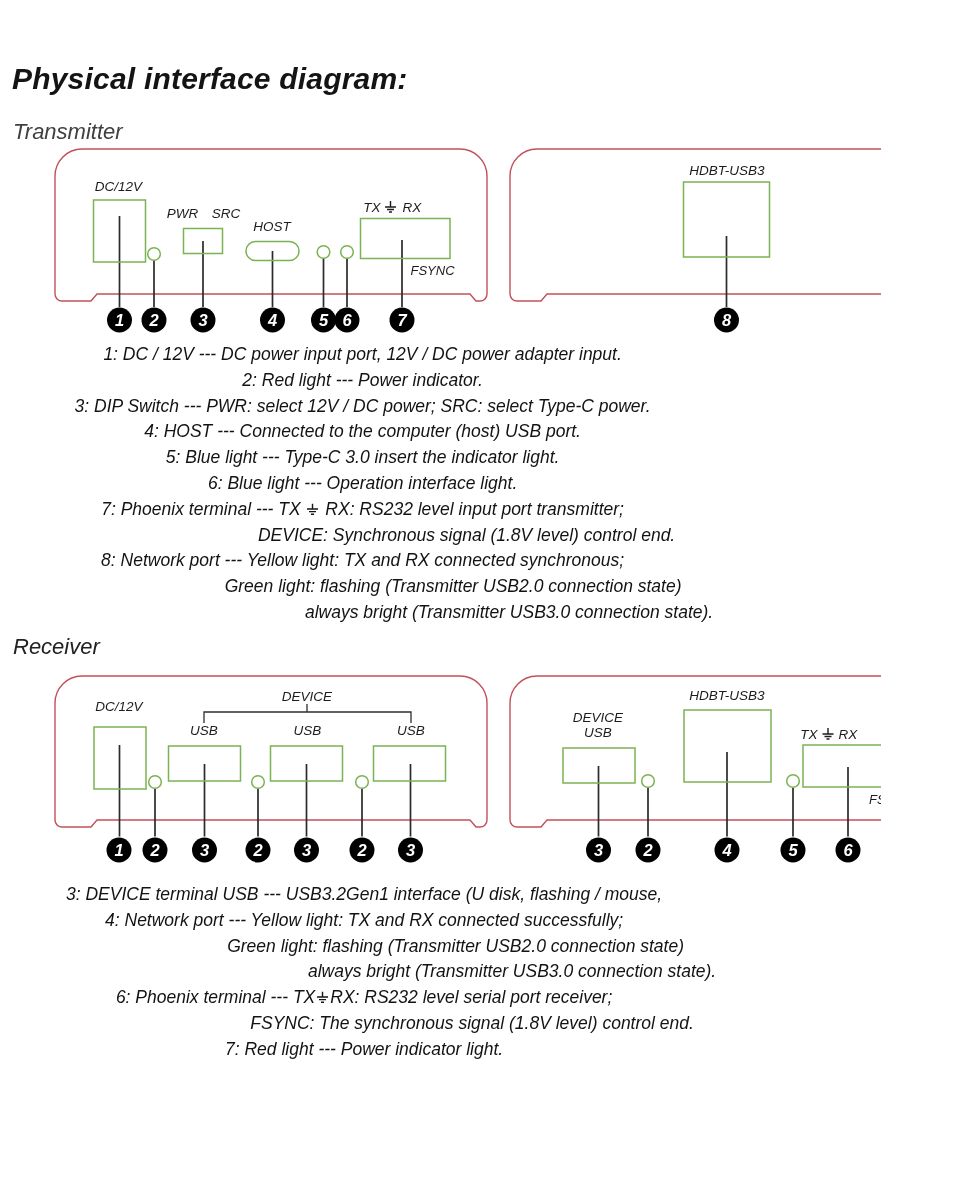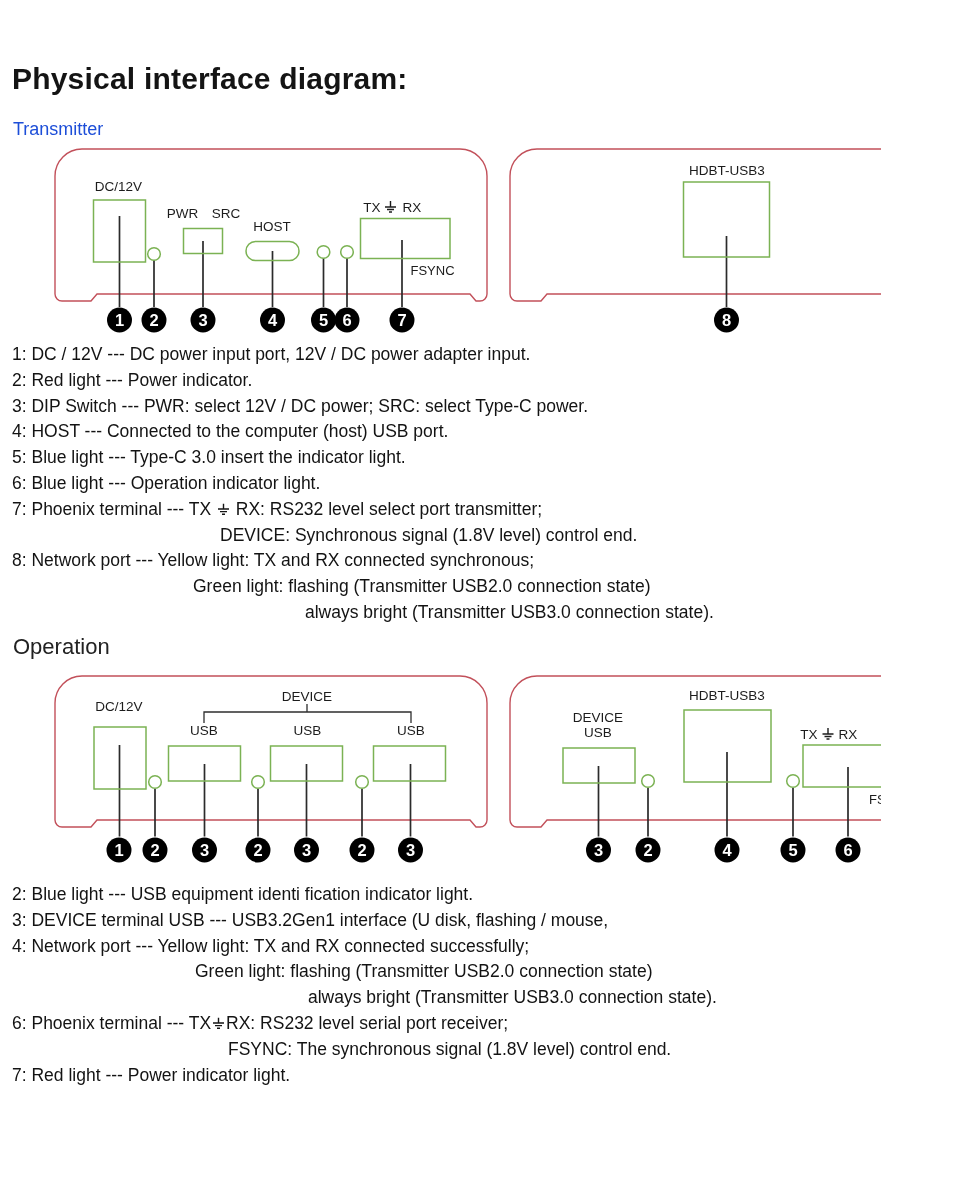--- a/index.html
+++ b/index.html
@@ -1,22 +1,22 @@
 <!DOCTYPE html>
 <html><head>
 <meta charset="utf-8">
 <style>
   html,body{margin:0;padding:0;background:#ffffff;}
   .page{position:relative;width:881px;height:1192px;background:#ffffff;overflow:hidden;
-        font-family:"Liberation Sans","DejaVu Sans",sans-serif;color:#151515;}
+        font-family:"Liberation Sans","DejaVu Sans",sans-serif;color:#151515;font-style:italic;}
   .abs{position:absolute;}
   .title{left:12px;top:62px;font-size:30px;font-weight:bold;color:#141414;letter-spacing:0.2px;}
-  .subhead{left:13px;top:119px;font-size:18px;color:#1d4ed8;}
+  .subhead{left:13px;top:119px;font-size:22px;color:#404040;}
   .subhead2{left:13px;top:634px;font-size:22px;color:#222;}
-  .notes{left:12px;font-size:17.5px;line-height:25.8px;color:#131313;white-space:nowrap;}
+  .notes{left:12px;font-size:17.5px;line-height:25.8px;color:#131313;white-space:nowrap;text-align:center;}
   .notes-tx{top:342px;}
   .notes-rx{top:882px;}
   .ind-a{padding-left:208px;}
   .ind-b{padding-left:181px;}
   .ind-c{padding-left:293px;}
   .ind-d{padding-left:498px;}
   .ind-e{padding-left:183px;}
   .ind-f{padding-left:296px;}
   .ind-g{padding-left:216px;}
   svg text{font-family:"Liberation Sans","DejaVu Sans",sans-serif;fill:#1c1c1c;}
@@ -99,31 +99,31 @@
         <text class="badge-num" x="726.5" y="180">8</text>
       </g>
   </svg>
 
   <div class="abs notes notes-tx">
     <div>1: DC / 12V --- DC power input port, 12V / DC power adapter input.</div>
     <div>2: Red light --- Power indicator.</div>
     <div>3: DIP Switch --- PWR: select 12V / DC power; SRC: select Type-C power.</div>
     <div>4: HOST --- Connected to the computer (host) USB port.</div>
     <div>5: Blue light --- Type-C 3.0 insert the indicator light.</div>
-    <div>6: Blue light --- Operation indicator light.</div>
+    <div>6: Blue light --- Operation interface light.</div>
     <div><span>7: Phoenix terminal --- TX </span><svg class="gnd-inline" width="13" height="13" viewBox="0 0 13 13">
           <path d="M6.5 0.8 V6 M1 6 H12 M3 8.6 H10 M5 11.2 H8" stroke="#151515" stroke-width="1.4" fill="none"></path>
-        </svg><span> RX: RS232 level select port transmitter;</span></div>
+        </svg><span> RX: RS232 level input port transmitter;</span></div>
     <div class="ind-a">DEVICE: Synchronous signal (1.8V level) control end.</div>
     <div>8: Network port --- Yellow light: TX and RX connected synchronous;</div>
     <div class="ind-b">Green light: flashing (Transmitter USB2.0 connection state)</div>
     <div class="ind-c">always bright (Transmitter USB3.0 connection state).</div>
   </div>
 
-  <div class="abs subhead2">Operation</div>
+  <div class="abs subhead2">Receiver</div>
 
   <svg class="abs" style="left:0;top:670px;" width="960" height="198" viewBox="0 0 960 198">
 
     <path class="outline" d="M 55 33 A 27 27 0 0 1 82 6 L 460 6 A 27 27 0 0 1 487 33 L 487 150 A 7 7 0 0 1 480 157 L 476 157 L 470 150 L 97 150 L 91 157 L 62 157 A 7 7 0 0 1 55 150 Z"></path>
     <path class="outline" d="M 510 33 A 27 27 0 0 1 537 6 L 917 6 A 27 27 0 0 1 944 33 L 944 150 A 7 7 0 0 1 937 157 L 913 157 L 907 150 L 547 150 L 541 157 L 517 157 A 7 7 0 0 1 510 150 Z"></path>
 
     <path class="leader" d="M119.5 75 V166.5 M155 119 V166.5 M204.5 94 V166.5 M258 119 V166.5 M306.5 94 V166.5 M362 119 V166.5 M410.5 94 V166.5 M598.5 96 V166.5 M648 118 V166.5 M727 82 V166.5 M793 118 V166.5 M848 97 V166.5 M903 118 V166.5"></path>
 
     <text class="plabel" x="119" y="41" text-anchor="middle">DC/12V</text>
     <rect class="port" x="94" y="57" width="52" height="62"></rect>
@@ -202,21 +202,20 @@
         <circle class="badge-circle" cx="848" cy="180" r="12.5"></circle>
         <text class="badge-num" x="848" y="186">6</text>
       </g>
     <g>
         <circle class="badge-circle" cx="903" cy="180" r="12.5"></circle>
         <text class="badge-num" x="903" y="186">7</text>
       </g>
   </svg>
 
   <div class="abs notes notes-rx">
-    <div>2: Blue light --- USB equipment identi fication indicator light.</div>
     <div>3: DEVICE terminal USB --- USB3.2Gen1 interface (U disk, flashing / mouse,</div>
     <div>4: Network port --- Yellow light: TX and RX connected successfully;</div>
     <div class="ind-e">Green light: flashing (Transmitter USB2.0 connection state)</div>
     <div class="ind-f">always bright (Transmitter USB3.0 connection state).</div>
     <div><span>6: Phoenix terminal --- TX</span><svg class="gnd-inline" width="13" height="13" viewBox="0 0 13 13">
           <path d="M6.5 0.8 V6 M1 6 H12 M3 8.6 H10 M5 11.2 H8" stroke="#151515" stroke-width="1.4" fill="none"></path>
         </svg><span>RX: RS232 level serial port receiver;</span></div>
     <div class="ind-g">FSYNC: The synchronous signal (1.8V level) control end.</div>
     <div>7: Red light --- Power indicator light.</div>
   </div>

